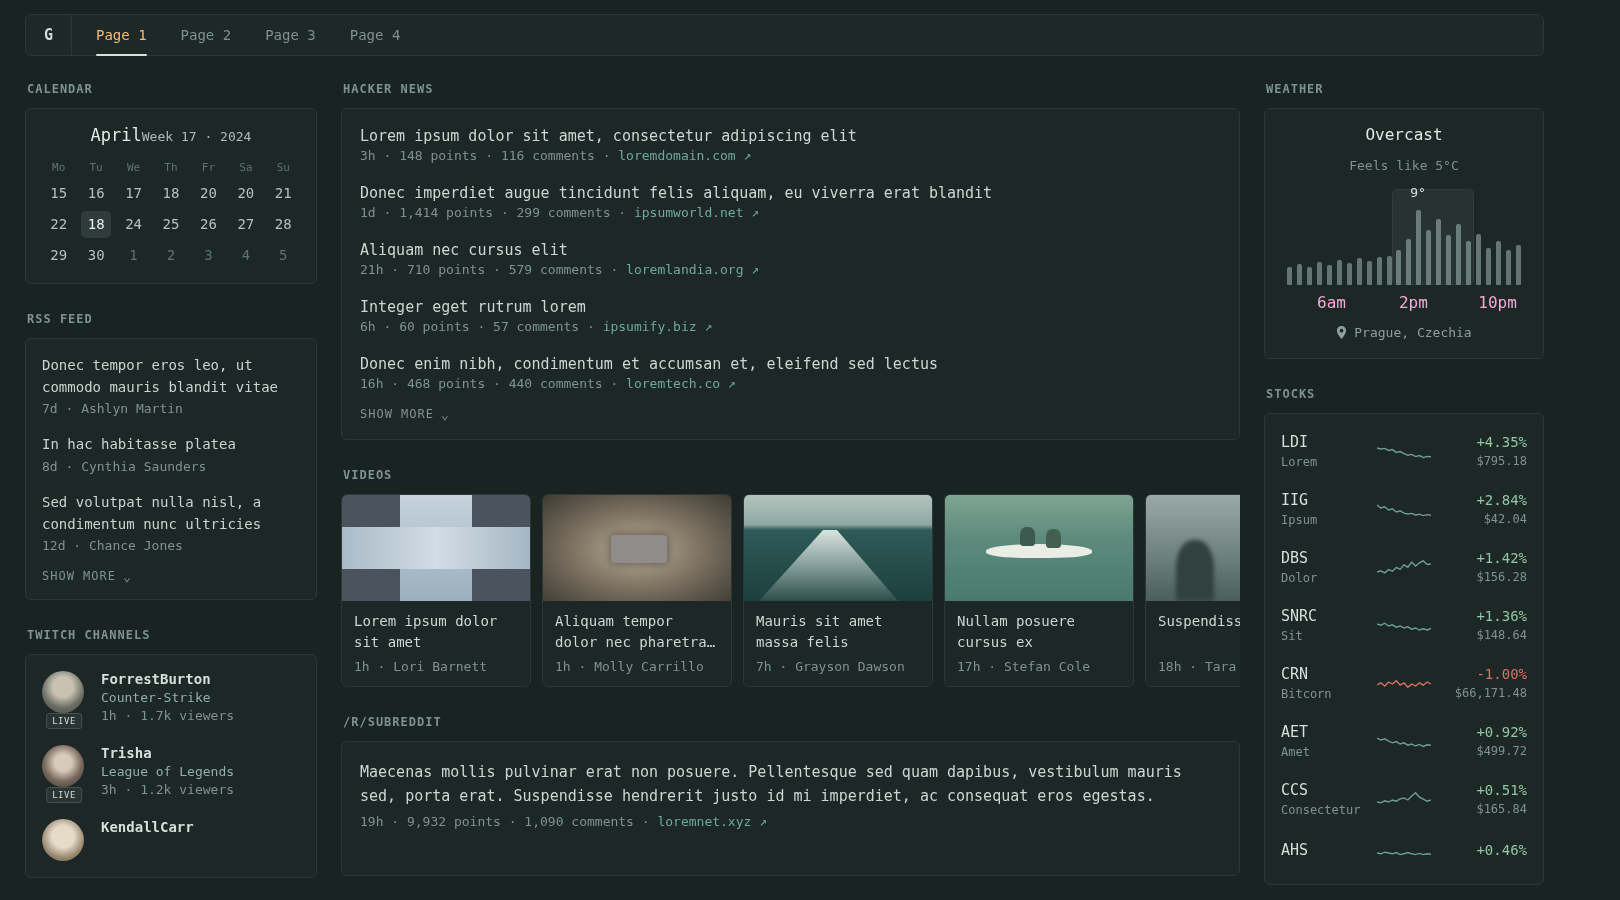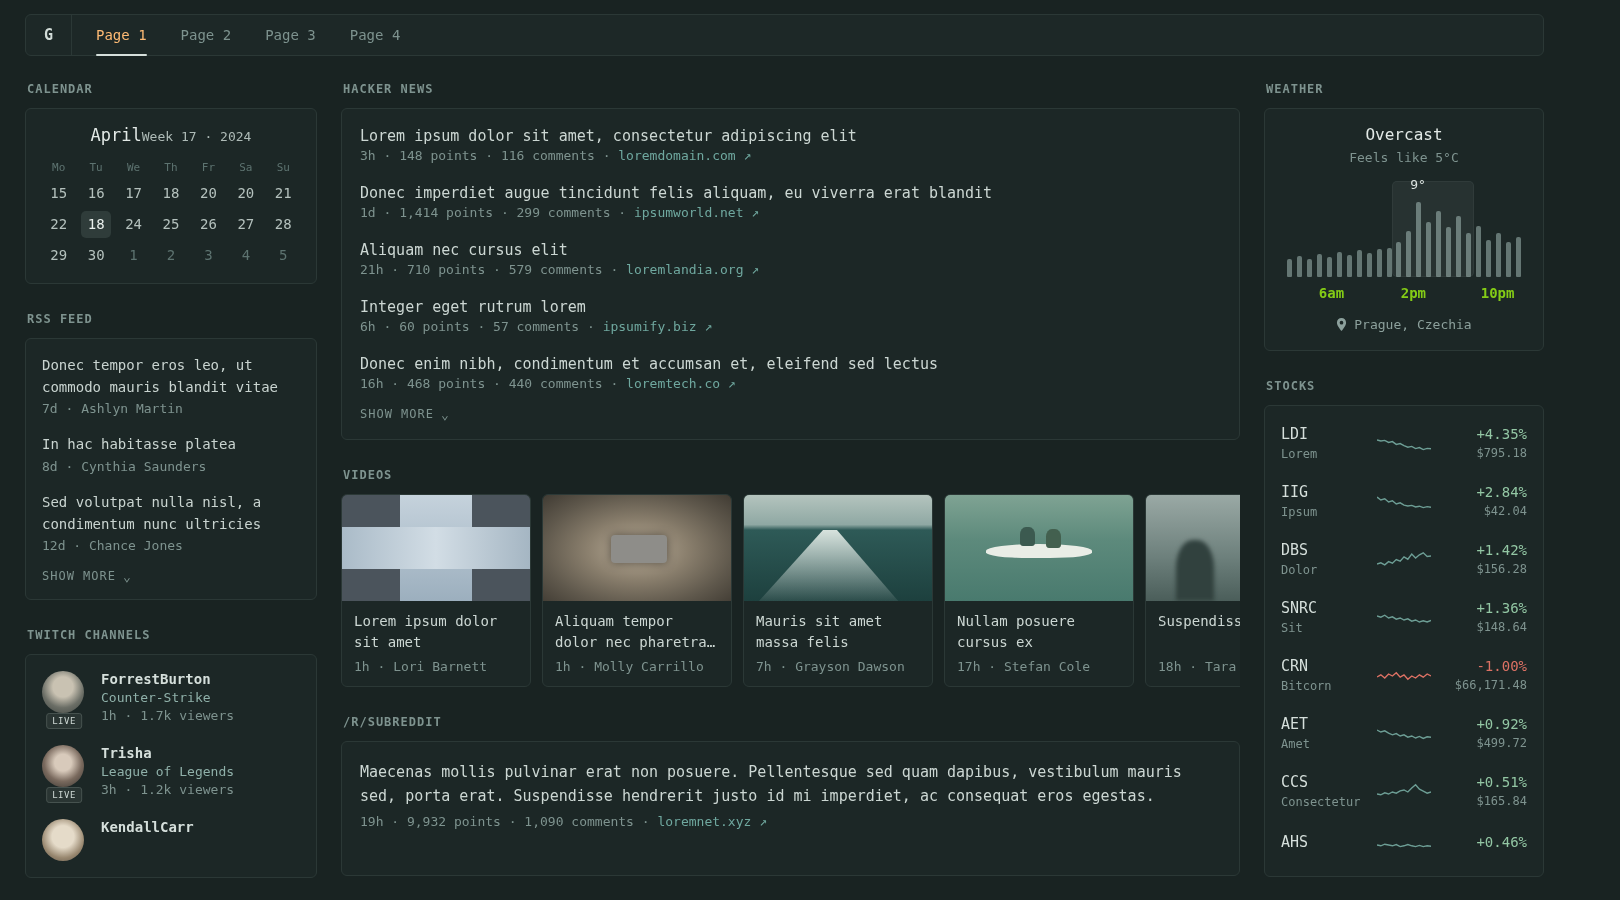--- a/index.html
+++ b/index.html
@@ -101,27 +101,27 @@
     background:#e9ede6; border-radius:50% 50% 40% 40%; }
   .t4::after { content:""; position:absolute; left:40%; top:30%; width:8%; height:18%;
     background:#3c5a50; border-radius:40% 40% 20% 20%; box-shadow:26px 2px 0 #43604f; }
   .t5 { background:linear-gradient(180deg,#9aa9a5 0%,#6c7f7b 60%,#4b5e5a 100%); }
   .t5::before { content:""; position:absolute; left:16%; bottom:0; width:20%; height:58%;
     background:#31413e; border-radius:45% 45% 0 0; filter:blur(2px); }
 
   
   .weather { padding:16px 16px 18px; text-align:center; }
   .cond { font-size:16px; color:#e2e9e6; }
-  .feels { font-size:13px; color:#7e938f; margin-top:6px; }
+  .feels { font-size:13px; color:#7e938f; margin-top:14px; }
   .chart { position:relative; height:92px; margin:20px 6px 0; display:flex; align-items:flex-end; justify-content:space-between; }
   .wbar { width:5px; border-radius:2px 2px 1px 1px; background:rgba(160,184,179,0.55); }
   .band { position:absolute; left:45%; width:35%; top:-4px; bottom:0;
     background:rgba(222,238,230,0.06); border:1px solid rgba(222,238,230,0.05); border-radius:5px; }
   .temp-label { position:absolute; left:56%; top:-8px; transform:translateX(-50%); font-size:13px; color:#dbe3e0; }
-  .time-labels { position:relative; height:16px; margin:8px 6px 0; font-size:14px; color:#84cc16;font-weight:bold; }
+  .time-labels { position:relative; height:16px; margin:8px 6px 0; font-size:16px; color:#f9a8d4; }
   .time-labels span { position:absolute; transform:translateX(-50%); }
   .tl-0 { left:19%; } .tl-1 { left:54%; } .tl-2 { left:90%; }
   .location { margin-top:16px; font-size:13px; color:#8ca09c; display:flex; justify-content:center; align-items:center; gap:7px; }
 
   
   .stocks { padding:8px 16px; }
   .stock-row { display:grid; grid-template-columns:88px 1fr 88px; gap:8px; align-items:center; padding:11px 0; cursor:pointer; }
   .stock-symbol { font-size:15px; color:#d5dfdb; }
   .stock-name { font-size:12px; color:#7e938f; margin-top:4px; }
   .stock-right { text-align:right; }

